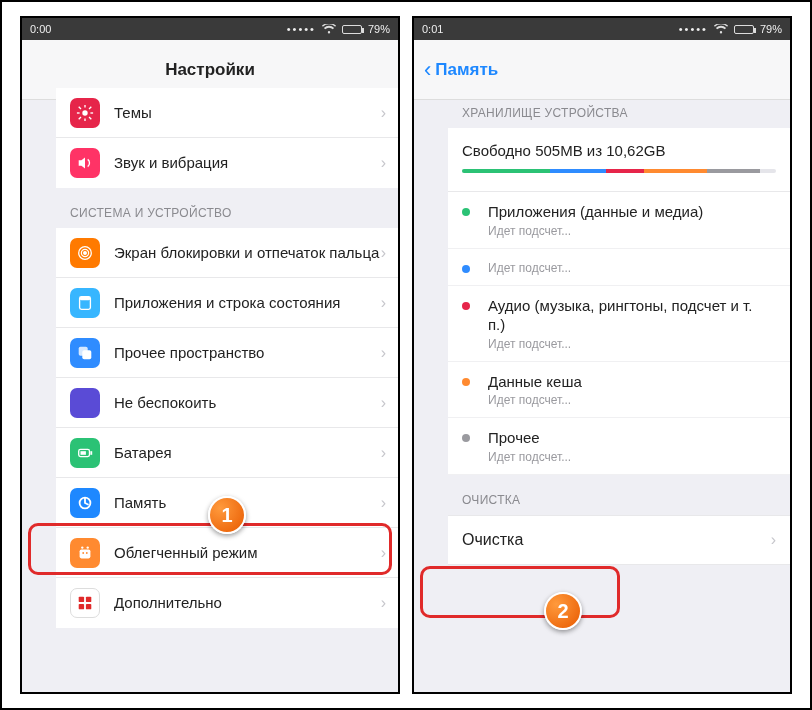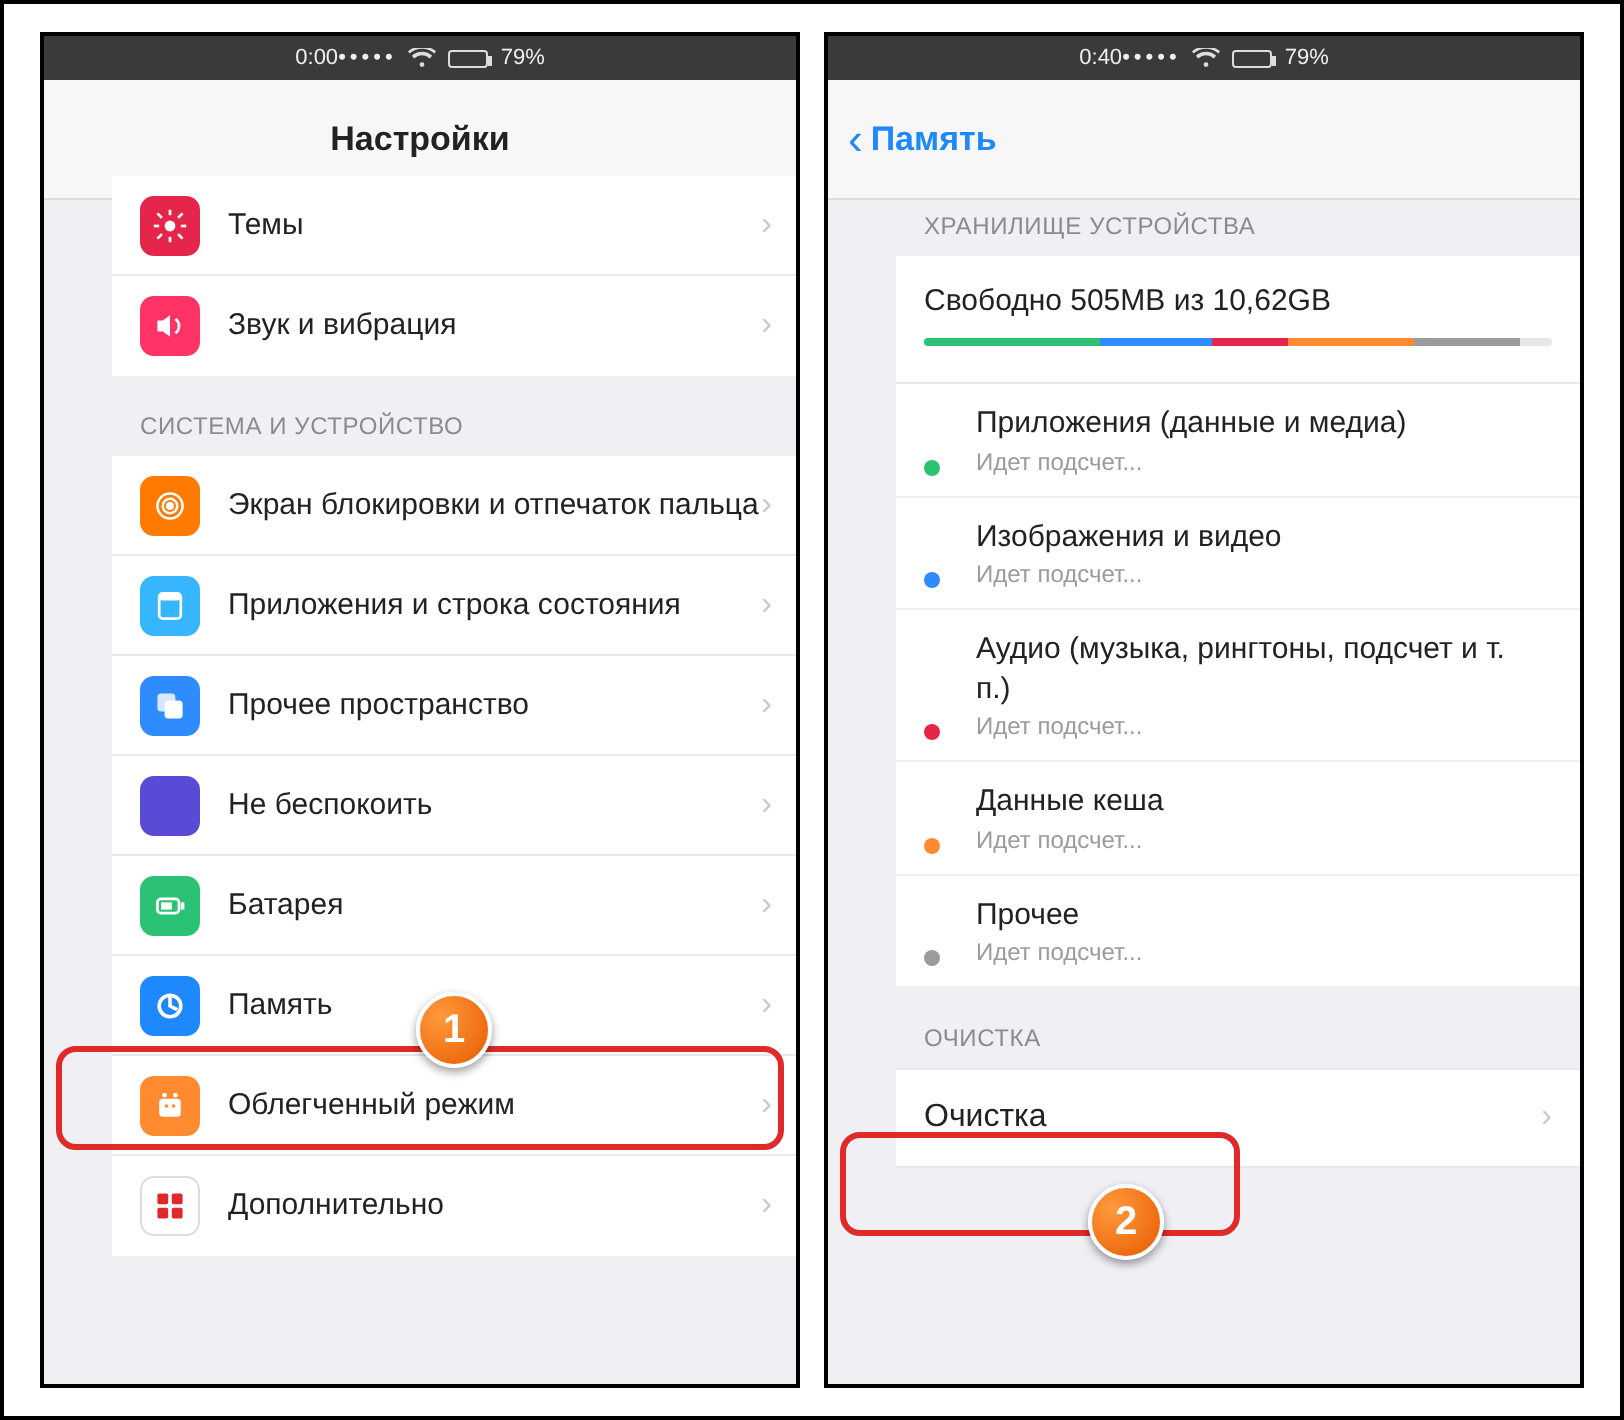--- a/index.html
+++ b/index.html
@@ -25,21 +25,21 @@
 
   
   .statusbar {
     height: 22px;
     background: #3a3a3a;
     color: #eee;
     font-size: 11px;
     display: flex;
     align-items: center;
     padding: 0 8px;
-    justify-content: center;
+    justify-content: space-between;
   }
   .statusbar .dots { letter-spacing: 2px; }
   .statusbar .right { display:flex; align-items:center; gap:6px; }
   .battery {
     width: 20px; height: 9px; border:1px solid #ddd; border-radius:2px; position:relative;
   }
   .battery::after { content:''; position:absolute; right:-3px; top:2px; width:2px; height:5px; background:#ddd; }
   .battery .fill { background:#ddd; height:100%; width:80%; }
 
   
@@ -92,21 +92,21 @@
   .storage-summary {
     background:#fff; padding:14px 14px 18px 14px; border-bottom:1px solid #e8e8ea;
   }
   .storage-summary .txt { font-size:15px; color:#222; margin-bottom:10px; }
   .progress {
     height:4px; background:#e5e5ea; border-radius:2px; overflow:hidden;
   }
   .progress .seg { height:100%; float:left; }
 
   .storage-row {
-    display:flex; align-items:flex-end;
+    display:flex; align-items:flex-start;
     padding: 10px 30px 10px 14px;
     border-bottom:1px solid #f0f0f2;
     background:#fff;
   }
   .storage-row .dot {
     width:8px; height:8px; border-radius:50%;
     flex:0 0 8px; margin-right:18px; margin-top:6px;
   }
   .storage-row .texts { flex:1; }
   .storage-row .cat { font-size:15px; color:#222; line-height:1.3; }
@@ -299,21 +299,21 @@
   </div>
 
   <div class="highlight-box" style="left:6px; right:6px; top:505px; height:52px;"></div>
   <div class="callout" style="left:186px; top:478px;">
       <span>1</span>
     </div>
 </div>
 
 <div class="phone phone-right">
   <div class="statusbar">
-    <span>0:40</span>
+    <span>0:01</span>
     <span class="right">
       <span class="dots">•••••</span>
       <span>
         <svg width="14" height="10" viewBox="0 0 14 10">
             <path fill="#ddd" d="M7 9.5a1.2 1.2 0 100-2.4 1.2 1.2 0 000 2.4zM3.2 5.2a5.5 5.5 0 017.6 0l1.3-1.3a7.4 7.4 0 00-10.2 0l1.3 1.3zM.8 2.8a9 9 0 0112.4 0L14 1.6A10.8 10.8 0 000 1.6l.8 1.2z"></path>
           </svg>
       </span>
       <span class="battery"><span class="fill"></span></span>
       <span>79%</span>
     </span>
@@ -345,21 +345,20 @@
         <div class="storage-row">
           <span class="dot" style="background:#2bc275"></span>
           <div class="texts">
             <div class="cat">Приложения (данные и медиа)</div>
             <div class="sub">Идет подсчет...</div>
           </div>
         </div>
         <div class="storage-row">
           <span class="dot" style="background:#2f8cff"></span>
           <div class="texts">
-            <div class="cat">Изображения и видео</div>
             <div class="sub">Идет подсчет...</div>
           </div>
         </div>
         <div class="storage-row">
           <span class="dot" style="background:#e6254a"></span>
           <div class="texts">
             <div class="cat">Аудио (музыка, рингтоны, подсчет и т. п.)</div>
             <div class="sub">Идет подсчет...</div>
           </div>
         </div>

